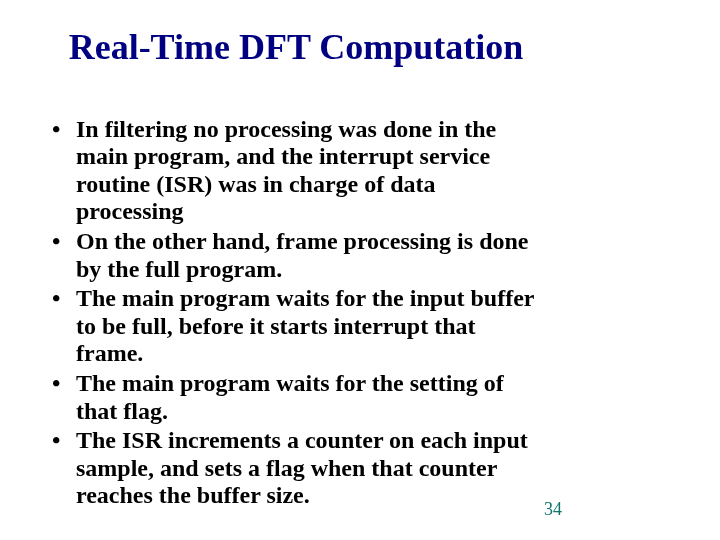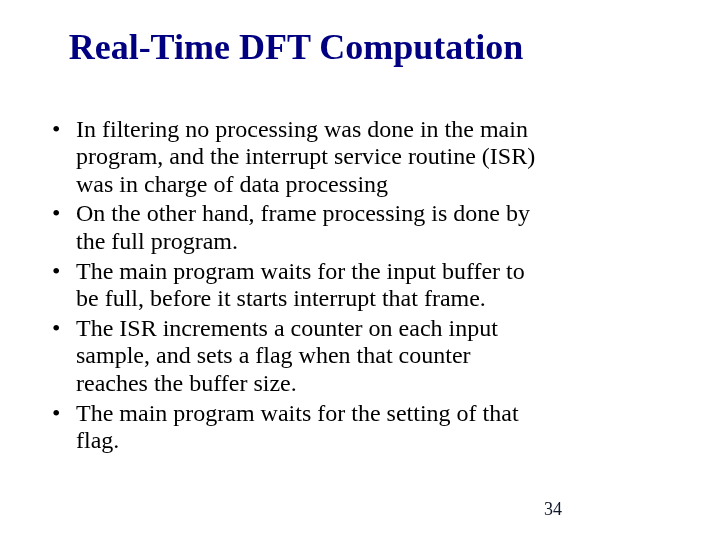--- a/index.html
+++ b/index.html
@@ -26,47 +26,48 @@
     padding-top: 28px;
     margin: 0 40px 0 40px;
     line-height: 1.1;
   }
   .bullets {
     margin: 48px 50px 0 50px;
     font-size: 24px;
     line-height: 1.15;
     list-style: none;
     padding: 0;
+    font-weight: bold;
   }
   .bullets li {
     position: relative;
     padding-left: 26px;
     margin-bottom: 2px;
   }
   .bullets li::before {
     content: "•";
     position: absolute;
     left: 2px;
     top: 0;
     font-size: 24px;
   }
   .page-number {
     position: absolute;
     right: 30px;
     bottom: 20px;
     font-size: 18px;
-    color: #0f172a;
+    color: #0f766e;
   }
 </style>
 </head>
 <body>
 
 <div class="slide">
   <h1 class="title">Real-Time DFT Computation</h1>
   <ul class="bullets">
     <li>In filtering no processing was done in the main program, and the interrupt service routine (ISR) was in charge of data processing</li>
     <li>On the other hand, frame processing is done by the full program.</li>
     <li>The main program waits for the input buffer to be full, before it starts interrupt that frame.</li>
+    <li>The main program waits for the setting of that flag.</li>
     <li>The ISR increments a counter on each input sample, and sets a flag when that counter reaches the buffer size.</li>
-    <li>The main program waits for the setting of that flag.</li>
   </ul>
   <div class="page-number">34</div>
 </div>
 
 </body></html>

